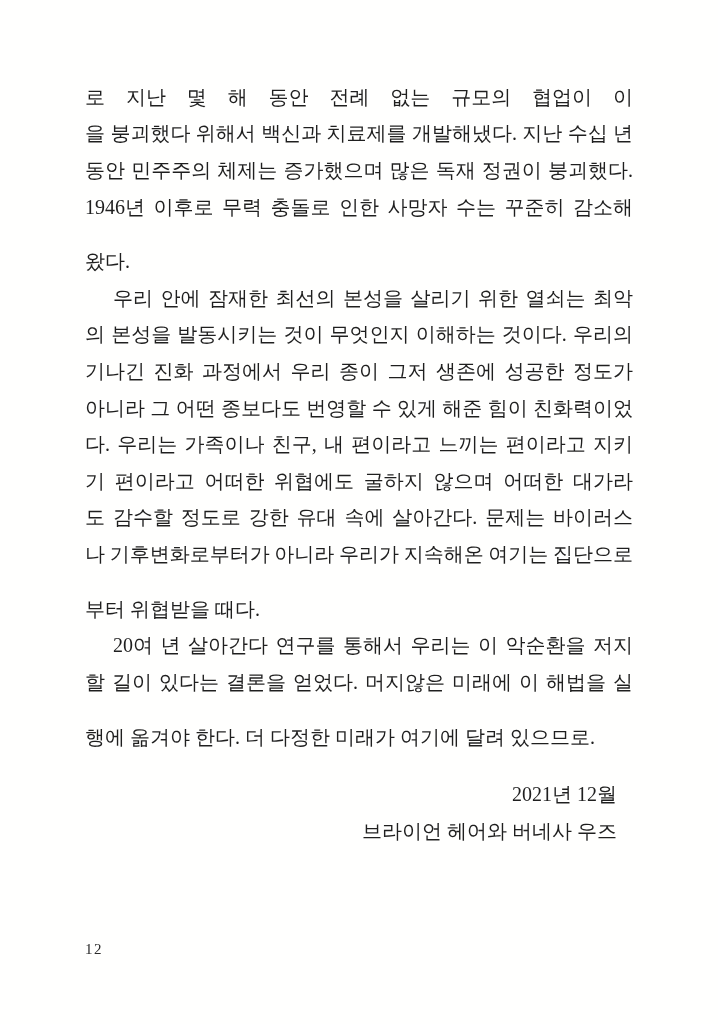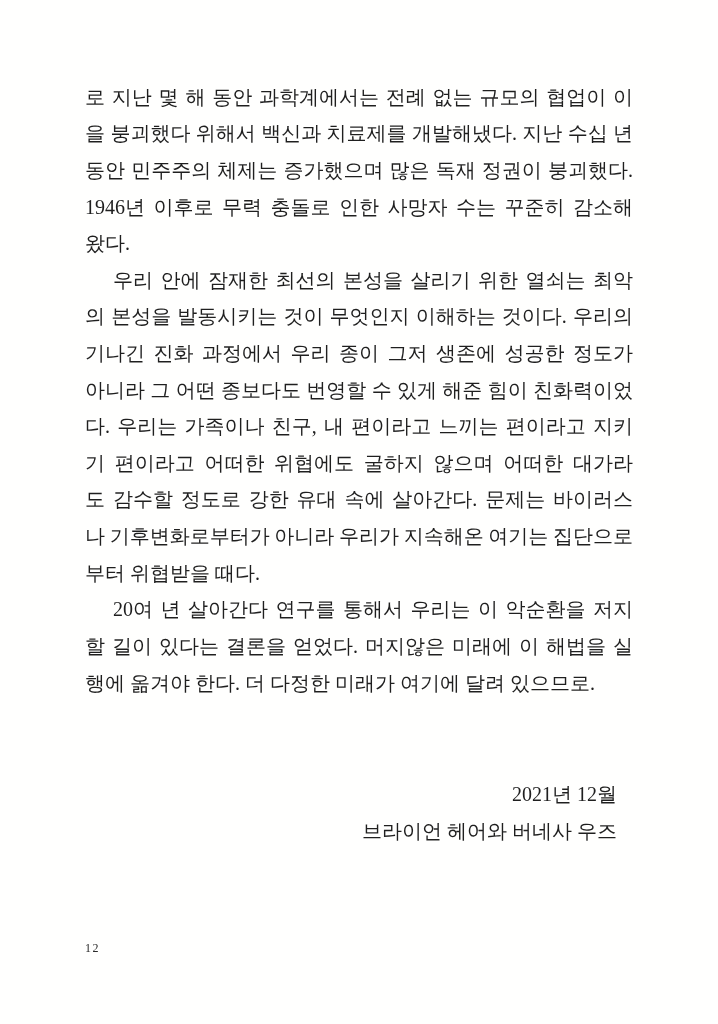--- a/index.html
+++ b/index.html
@@ -29,20 +29,21 @@
     display: flex;
     align-items: center;
     justify-content: space-between;
     white-space: nowrap;
     overflow: visible;
   }
   .line.last {
     display: block;
     line-height: 36.6px;
     text-align: left;
+    margin-top: 18px;
   }
   .line.indent {
     padding-left: 28px;
     width: 520px;
   }
   .line span {
     display: inline-block;
   }
   .signature {
     position: absolute;
@@ -50,38 +51,37 @@
     right: 101px;
     text-align: right;
     font-size: 20px;
     line-height: 36.6px;
     white-space: nowrap;
   }
   .page-number {
     position: absolute;
     left: 85px;
     top: 941px;
-    font-size: 12px;
+    font-size: 15px;
     letter-spacing: 1.5px;
     color: #2a2a2a;
   }
 </style>
 </head>
 <body>
 
 <div class="page">
 
   <div class="text-block" id="body-text">
       <div class="line">
         <span>로</span>
         <span>지난</span>
         <span>몇</span>
         <span>해</span>
         <span>동안</span>
-        <span>과학계에서는</span>
         <span>전례</span>
         <span>없는</span>
         <span>규모의</span>
         <span>협업이</span>
         <span>이</span>
       </div>
       <div class="line">
         <span>을</span>
         <span>붕괴했다</span>
         <span>위해서</span>

